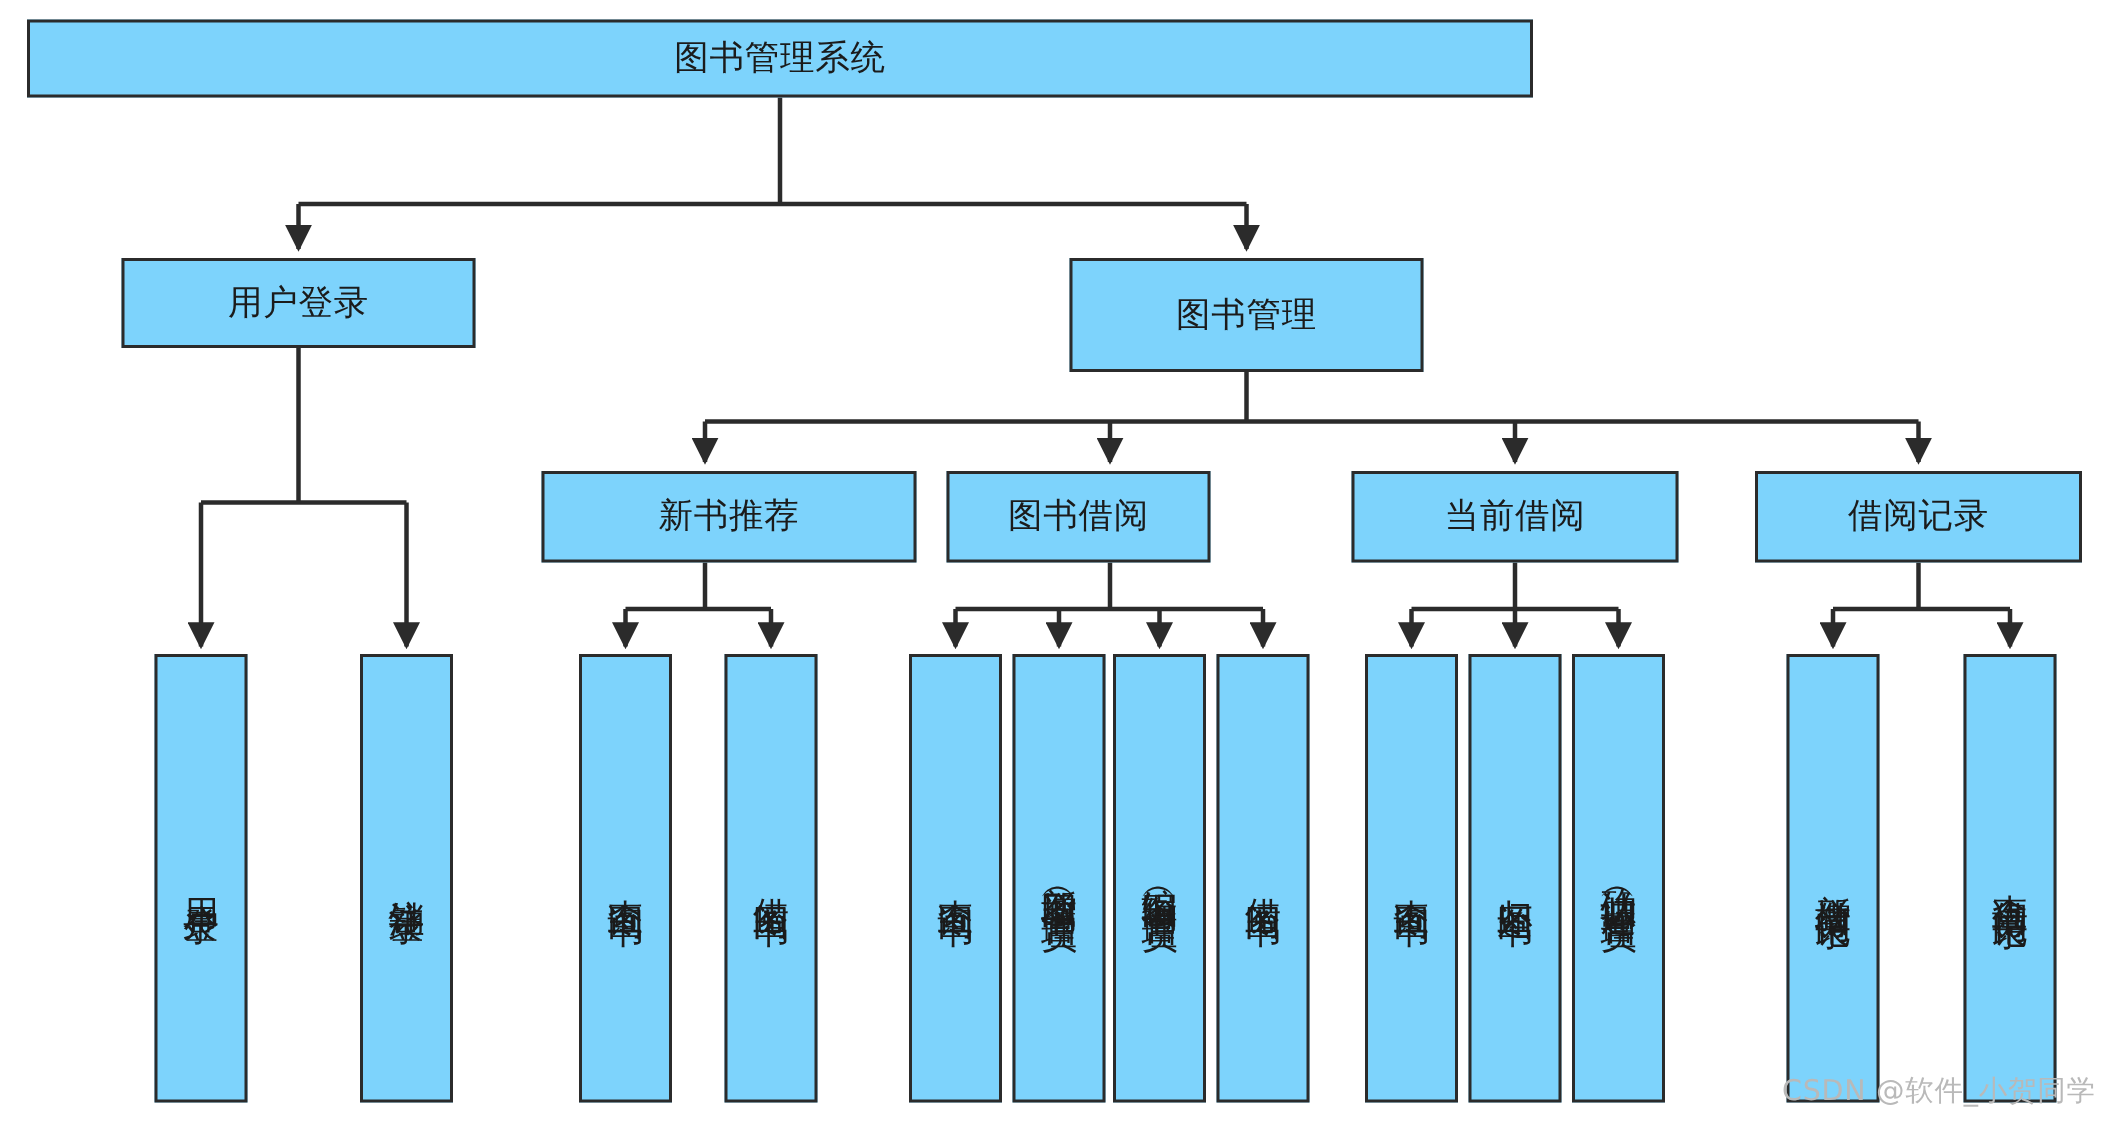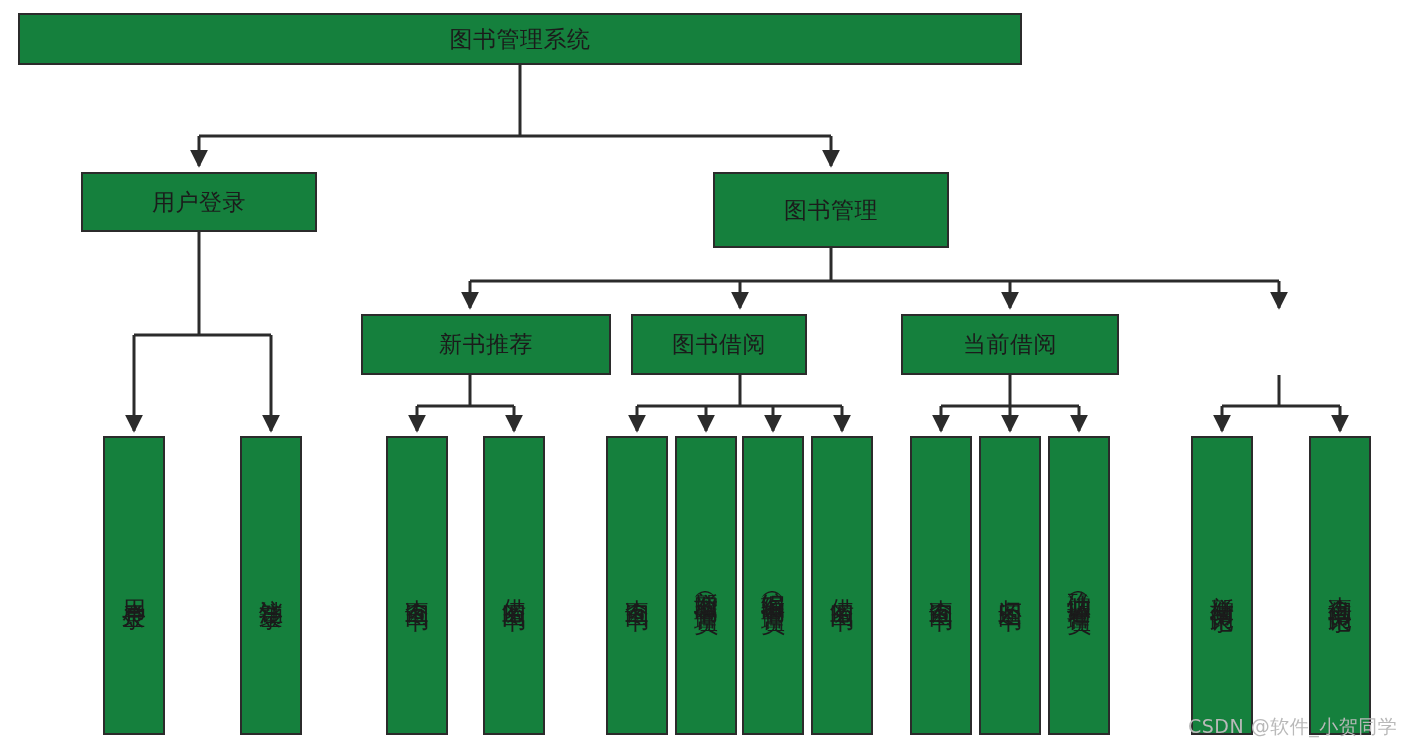--- a/index.html
+++ b/index.html
@@ -22,21 +22,21 @@
     position: absolute;
     left: 0;
     top: 0;
     width: 1405px;
     height: 747px;
   }
   
   .node {
     position: absolute;
     box-sizing: border-box;
-    background: #15803d;
+    background: #7dd3fc;
     border: 2.5px solid #2b2b2b;
     display: flex;
     align-items: center;
     justify-content: center;
     color: #1b1b1b;
   }
   .node .label {
     display: block;
     line-height: 1.08;
     white-space: nowrap;
@@ -143,20 +143,23 @@
 
   <div class="node horiz" style="left:361px; top:314px; width:250px; height:61px;">
     <span class="label">新书推荐</span>
   </div>
   <div class="node horiz" style="left:631px; top:314px; width:176px; height:61px;">
     <span class="label">图书借阅</span>
   </div>
   <div class="node horiz" style="left:901px; top:314px; width:218px; height:61px;align-items:center;">
     <span class="label">当前借阅</span>
   </div>
+  <div class="node horiz" style="left:1170px; top:314px; width:218px; height:61px;">
+    <span class="label">借阅记录</span>
+  </div>
 
   <div class="node vert" style="left:103px; top:436px; width:62px; height:299px;">
     <span class="label">用户登录</span>
   </div>
   <div class="node vert" style="left:240px; top:436px; width:62px; height:299px;">
     <span class="label">注销登录</span>
   </div>
 
   <div class="node vert" style="left:386px; top:436px; width:62px; height:299px;">
     <span class="label">查询图书</span>

